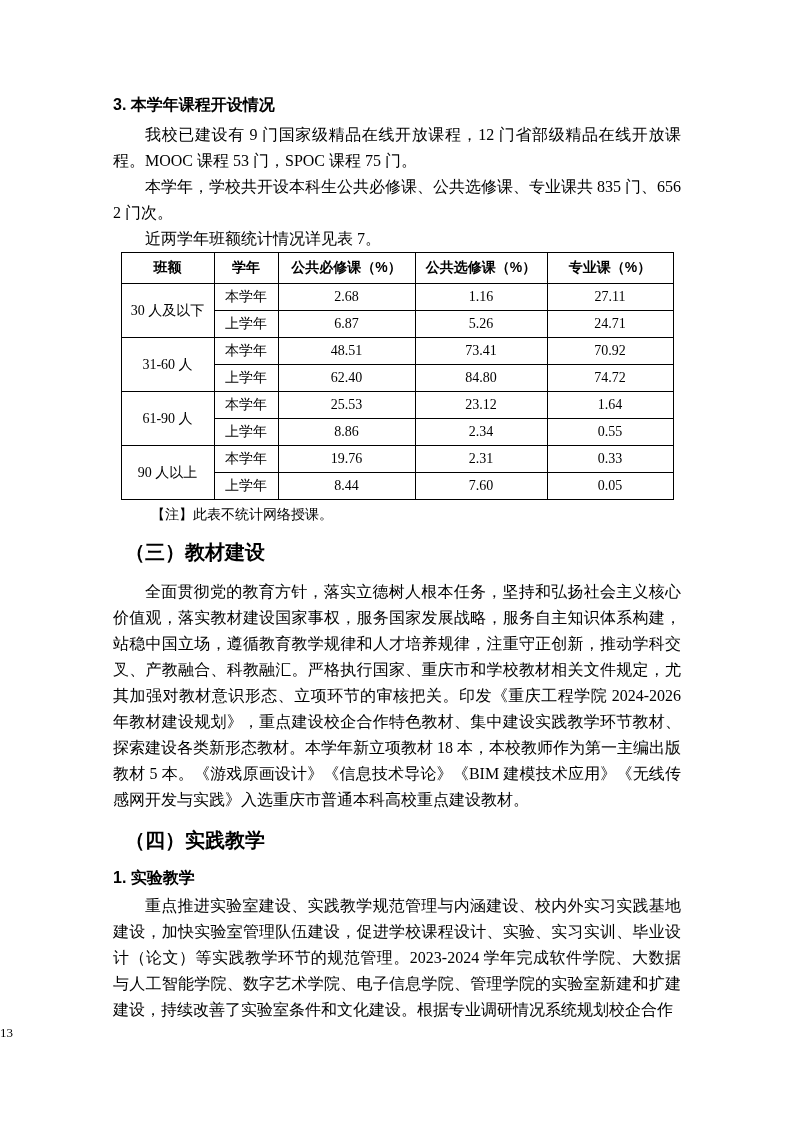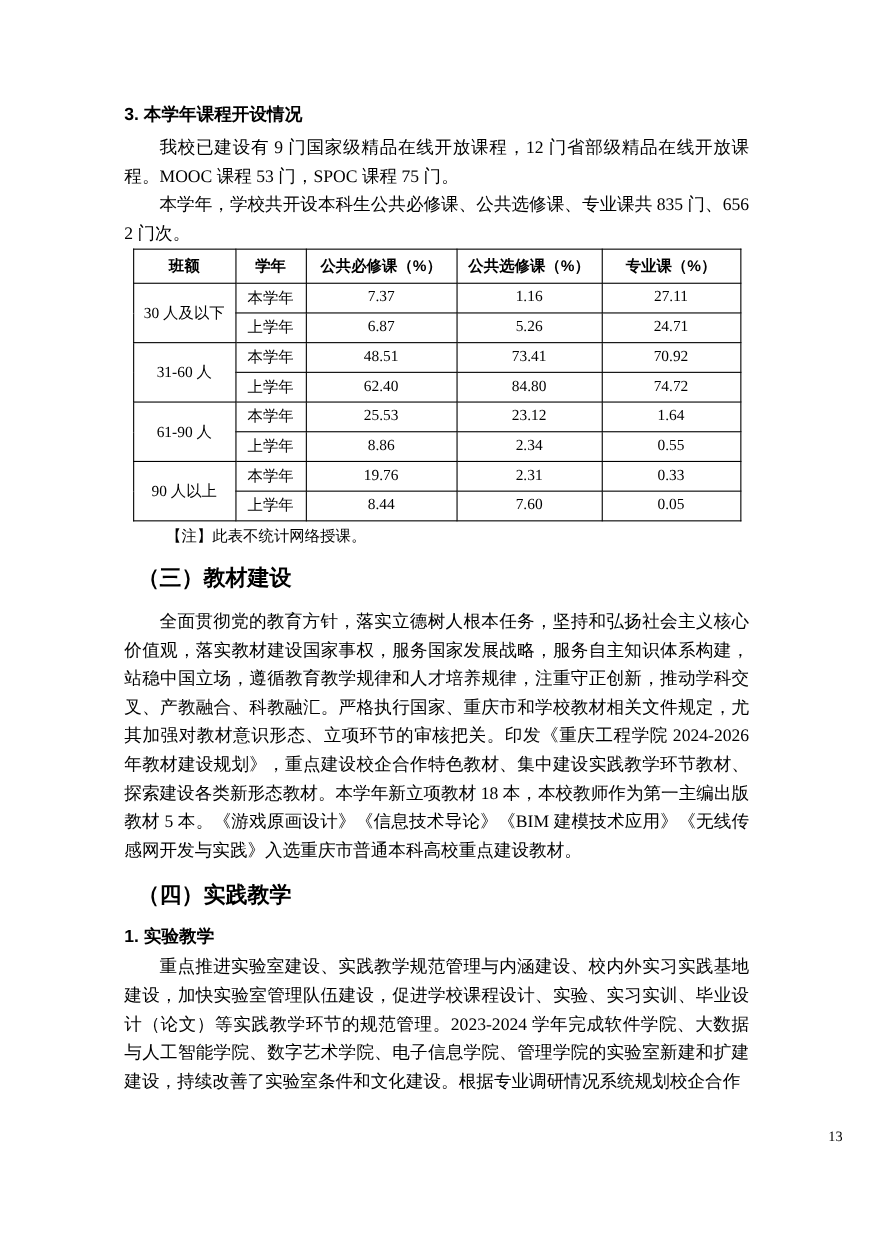--- a/index.html
+++ b/index.html
@@ -77,35 +77,36 @@
     font-size: 16px;
     font-weight: bold;
     line-height: 22px;
     margin: 9px 0 4px 0;
   }
   .page-number {
     position: absolute;
     left: 0;
     right: 0;
     top: 1025px;
-    text-align: right;
+    text-align: left;
     font-size: 13px;
     font-family: "Liberation Serif", serif;
   }
 </style>
 </head>
 <body>
 
 <div class="page">
   <div class="content">
 
     <h3 class="h-sub">3. 本学年课程开设情况</h3>
 
     <p class="body-p">我校已建设有 9 门国家级精品在线开放课程，12 门省部级精品在线开放课程。MOOC 课程 53 门，SPOC 课程 75 门。</p>
     <p class="body-p">本学年，学校共开设本科生公共必修课、公共选修课、专业课共 835 门、6562 门次。</p>
+    <p class="body-p">近两学年班额统计情况详见表 7。</p>
 
 
     <table class="t7">
       <colgroup>
         <col style="width:93px">
         <col style="width:64px">
         <col style="width:137px">
         <col style="width:132px">
         <col style="width:126px">
       </colgroup>
@@ -115,21 +116,21 @@
           <th>学年</th>
           <th>公共必修课（%）</th>
           <th>公共选修课（%）</th>
           <th>专业课（%）</th>
         </tr>
       </thead>
       <tbody>
         <tr>
           <td rowspan="2">30 人及以下</td>
           <td>本学年</td>
-          <td>7.37</td>
+          <td>2.68</td>
           <td>1.16</td>
           <td>27.11</td>
         </tr>
         <tr>
           <td>上学年</td>
           <td>6.87</td>
           <td>5.26</td>
           <td>24.71</td>
         </tr>
         <tr>

